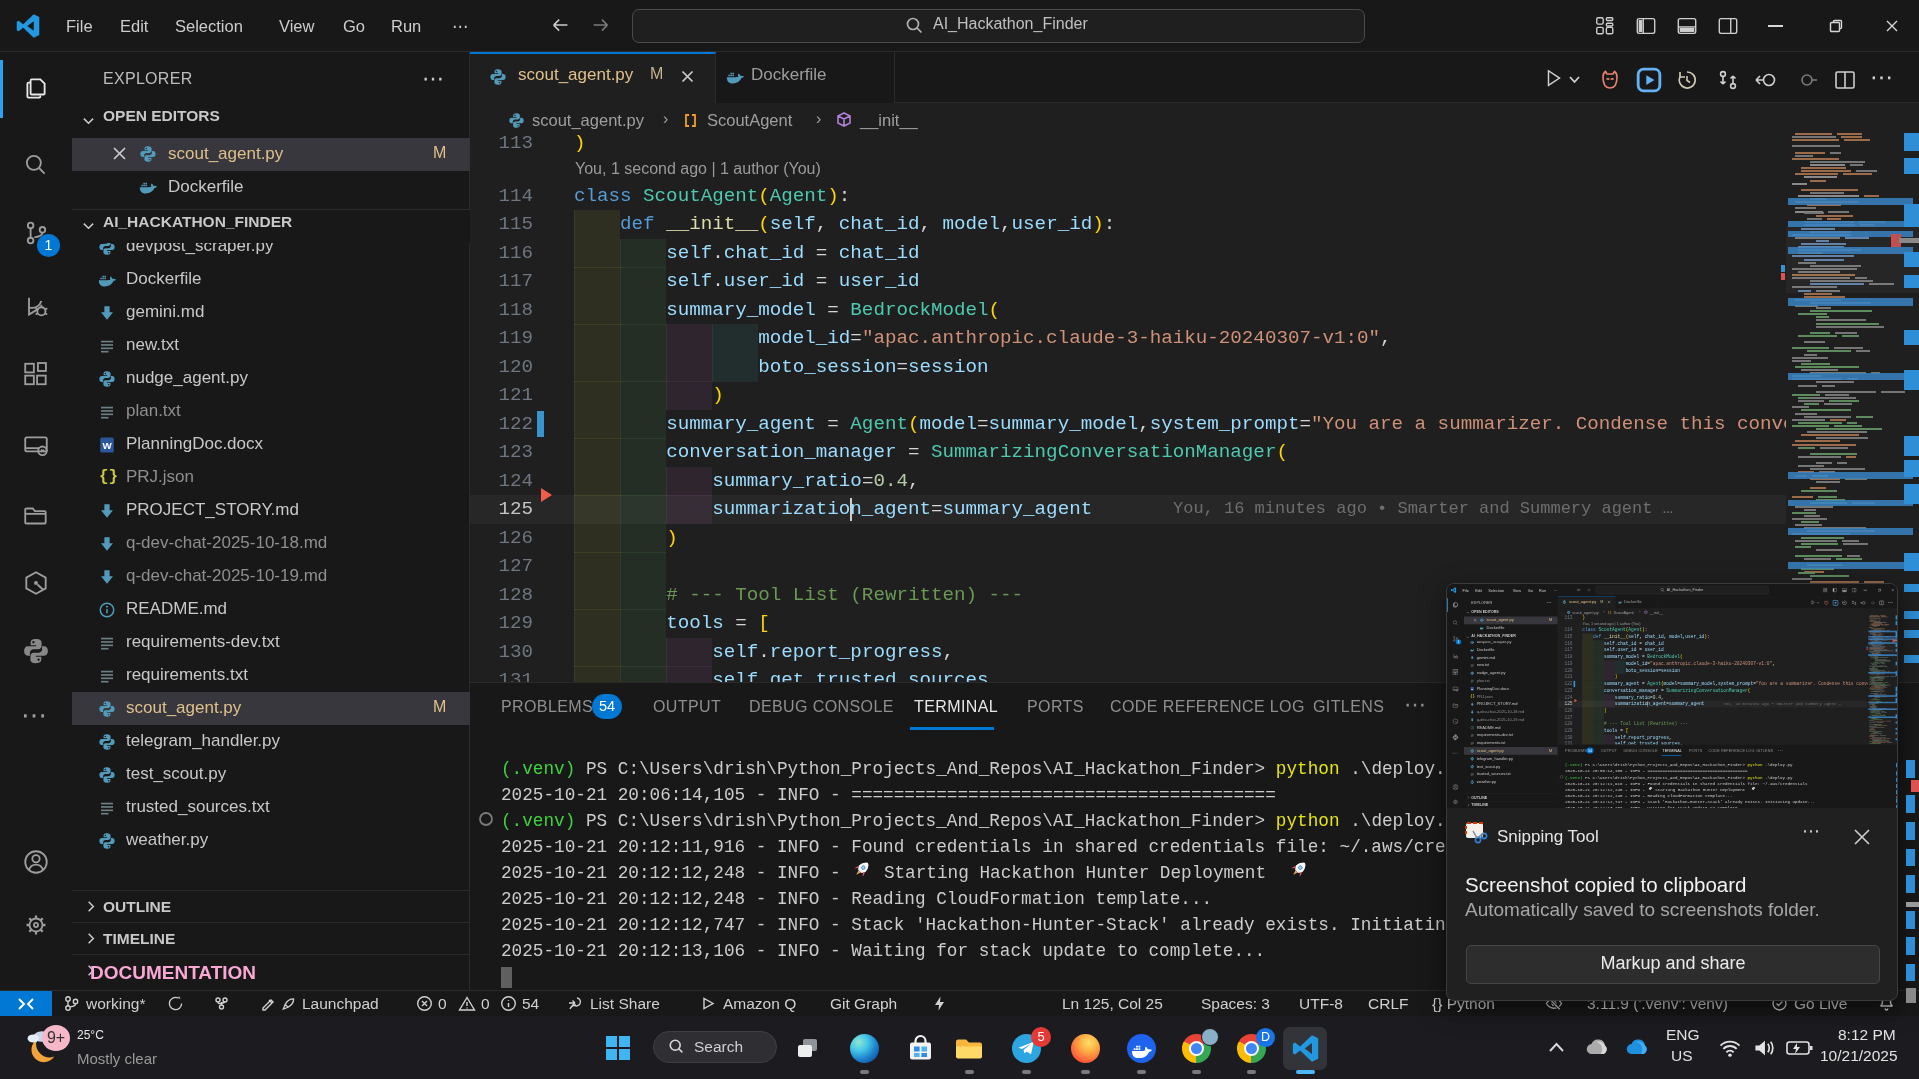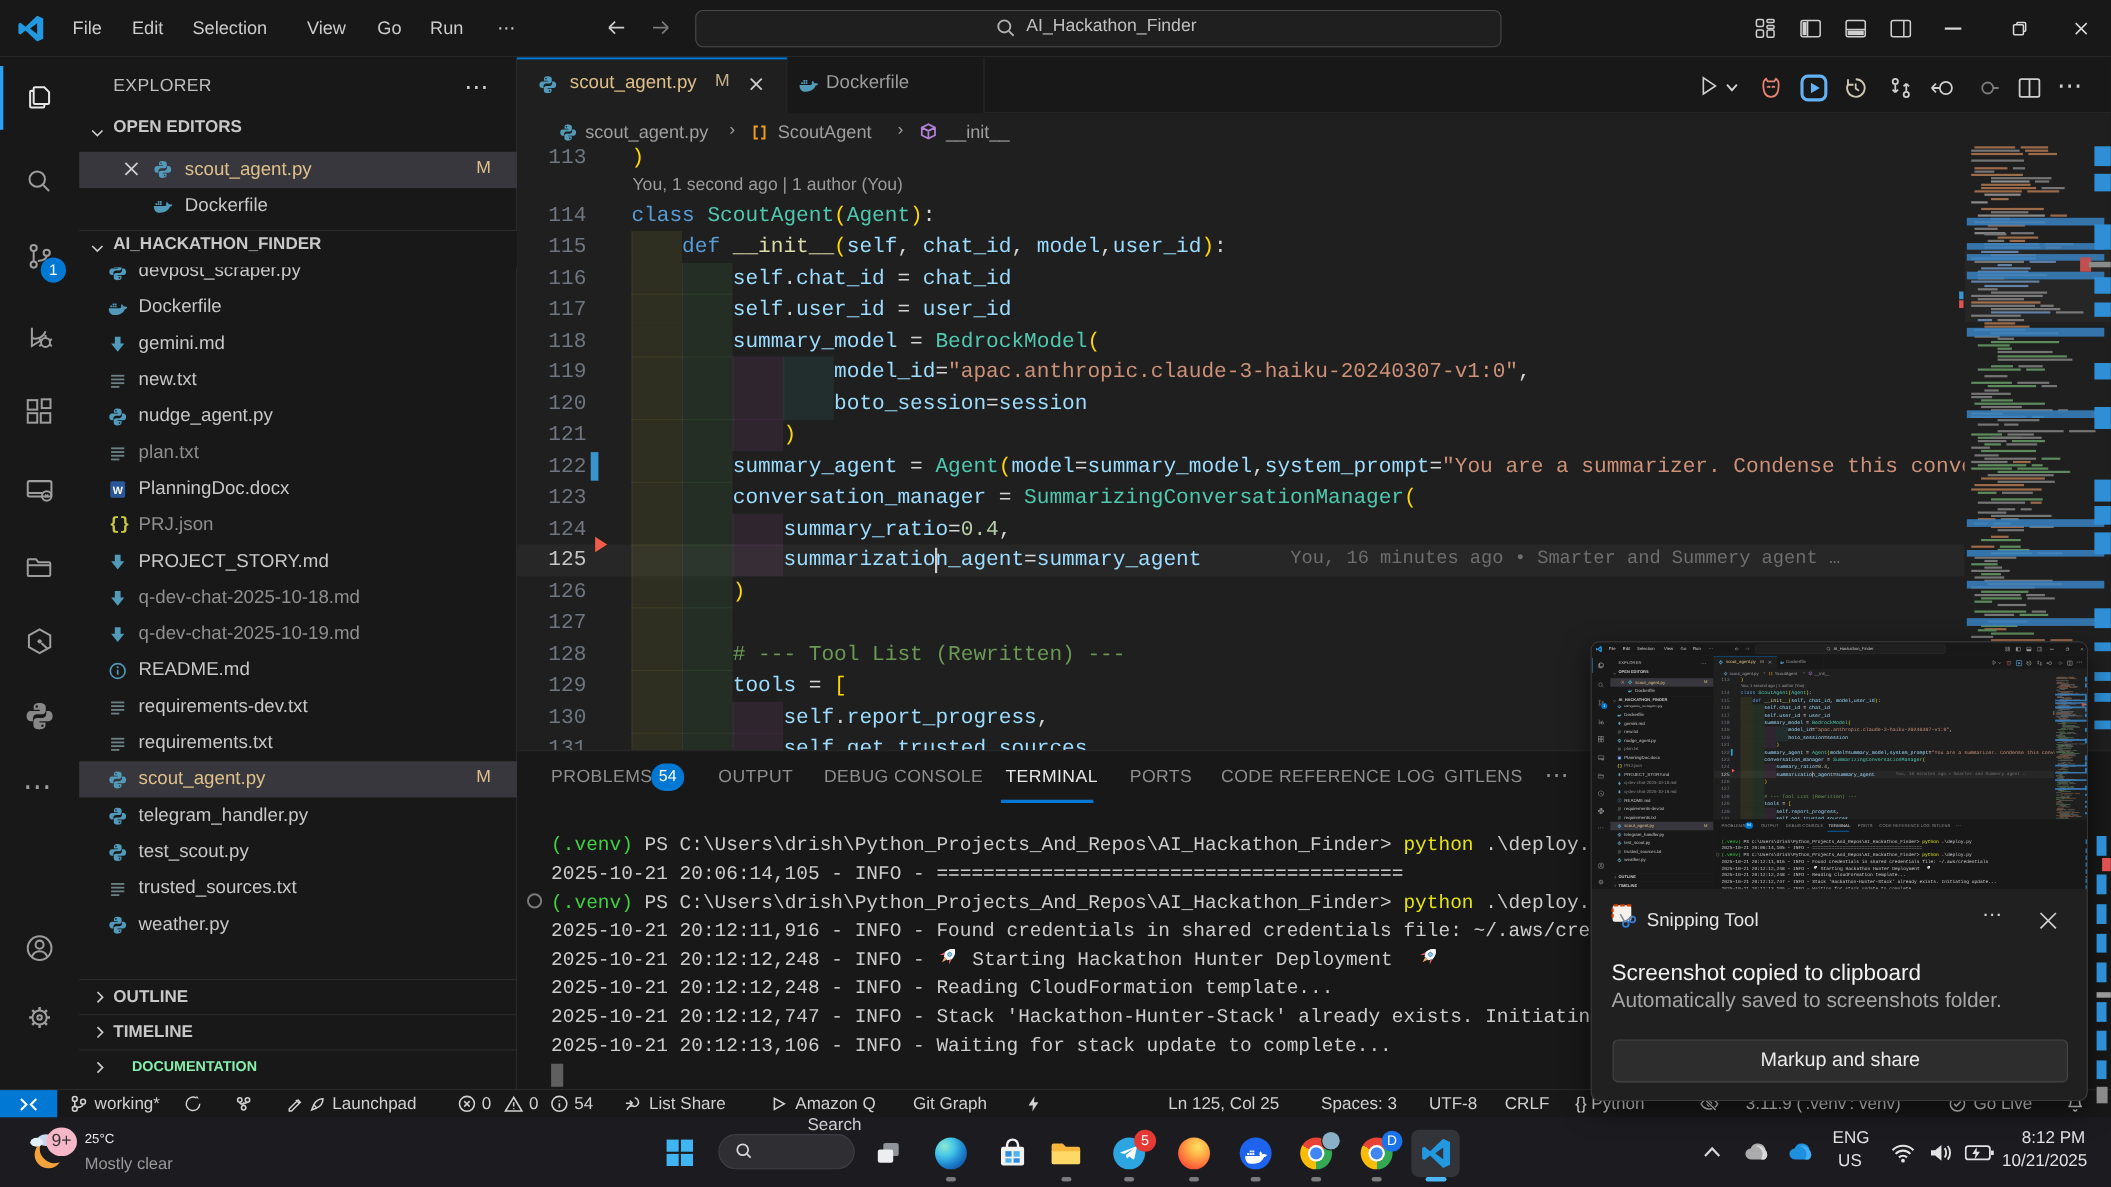--- a/index.html
+++ b/index.html
@@ -309,21 +309,21 @@
       <div class="a" style="left:31px;top:846px;font-size:15.5px;font-weight:bold;color:#c8c8c8;">OUTLINE</div>
       <div class="a" style="left:0;top:870px;width:398px;height:1px;background:#2b2b2b;"></div>
       <svg class="a" style="left:11px;top:879px;" width="15" height="15" viewBox="0 0 16 16">
         <path fill="none" stroke="#cccccc" stroke-width="1.6" d="m6 3 5 5-5 5"></path>
       </svg>
       <div class="a" style="left:31px;top:878px;font-size:15.5px;font-weight:bold;color:#c8c8c8;">TIMELINE</div>
       <div class="a" style="left:0;top:902px;width:398px;height:1px;background:#2b2b2b;"></div>
       <svg class="a" style="left:11px;top:911px;" width="15" height="15" viewBox="0 0 16 16">
         <path fill="none" stroke="#cccccc" stroke-width="1.6" d="m6 3 5 5-5 5"></path>
       </svg>
-      <div class="a" style="left:48px;top:910px;font-size:13px;font-weight:bold;color:#86efac;">DOCUMENTATION</div>
+      <div class="a" style="left:18px;top:910px;font-size:19px;font-weight:bold;color:#f9a8d4;">DOCUMENTATION</div>
     </div>
     <div class="edw">
       <div class="tabs"></div>
       <div class="a" style="left:0;top:0;width:246px;height:51px;background:#1f1f1f;border-top:2px solid #0078d4;border-right:1px solid #2a2a2a;"></div>
       <svg class="a" style="left:19px;top:16px;" width="18" height="18" viewBox="0 0 24 24">
         <g fill="#519aba">
           <path d="M11.9 1.8c-3.9 0-4.5 1.9-4.5 3v2.3h4.7v.9H4.9c-1.7 0-3.1 1.6-3.1 4s1.4 4 3.1 4h1.9v-2.4c0-1.7 1.5-3.1 3.1-3.1h4.2c1.4 0 2.7-1.2 2.7-2.7V4.8c0-1.6-1.5-3-4.9-3zm-2.1 1.7a1 1 0 1 1 0 2 1 1 0 0 1 0-2z"></path>
           <path d="M12.1 22.2c3.9 0 4.5-1.9 4.5-3v-2.3h-4.7V16h7.2c1.7 0 3.1-1.6 3.1-4s-1.4-4-3.1-4h-1.9v2.4c0 1.7-1.5 3.1-3.1 3.1H9.9c-1.4 0-2.7 1.2-2.7 2.7v3.2c0 1.6 1.5 3 4.9 3zm2.1-1.7a1 1 0 1 1 0-2 1 1 0 0 1 0 2z"></path>
         </g>
       </svg>
@@ -909,21 +909,21 @@
     <rect x="1" y="1" width="11" height="11" fill="#3fb6f2"></rect>
     <rect x="14" y="1" width="11" height="11" fill="#3fb6f2"></rect>
     <rect x="1" y="14" width="11" height="11" fill="#3fb6f2"></rect>
     <rect x="14" y="14" width="11" height="11" fill="#3fb6f2"></rect>
   </svg>
 <div class="a" style="left:653px;top:1031px;width:124px;height:32px;background:#2e2e33;border:1px solid #3e3e44;border-radius:16px;"></div>
 <svg class="a" style="left:668px;top:1038px;" width="18" height="18" viewBox="0 0 20 20">
     <circle cx="8" cy="8" r="5.5" fill="none" stroke="#d6d6d6" stroke-width="1.8"></circle>
     <path d="m12 12 4 4" stroke="#d6d6d6" stroke-width="1.8"></path>
   </svg>
-<span class="a" style="left:694px;top:1014px;color:#cfcfcf;font-size:15.5px;margin-left:40px;">Search</span>
+<span class="a" style="left:694px;top:1038px;color:#cfcfcf;font-size:15.5px;">Search</span>
 <svg class="a" style="left:795px;top:1036px;" width="25" height="25" viewBox="0 0 25 25">
     <rect x="8" y="3" width="14" height="12" rx="2" fill="#8f949b"></rect>
     <rect x="3" y="9" width="14" height="12" rx="2" fill="#eceef0"></rect>
   </svg>
 <div class="a" style="left:850px;top:1034px;width:29px;height:29px;border-radius:50%;background:radial-gradient(circle at 30% 28%,#8fe8cf 0%,#46c7e8 30%,#1f86cf 58%,#1257a8 82%,#0e3f86 100%);"></div>
 <svg class="a" style="left:906px;top:1034px;" width="29" height="29" viewBox="0 0 29 29">
     <path d="M9.5 9V7a5 5 0 0 1 10 0v2" fill="none" stroke="#f2f2f2" stroke-width="2.2"></path>
     <rect x="4" y="8.5" width="21" height="17" rx="2" fill="#f2f2f2"></rect>
     <rect x="8" y="12.5" width="5.6" height="5" fill="#2f8ce0"></rect>
     <rect x="15.4" y="12.5" width="5.6" height="5" fill="#4fb3f0"></rect>

